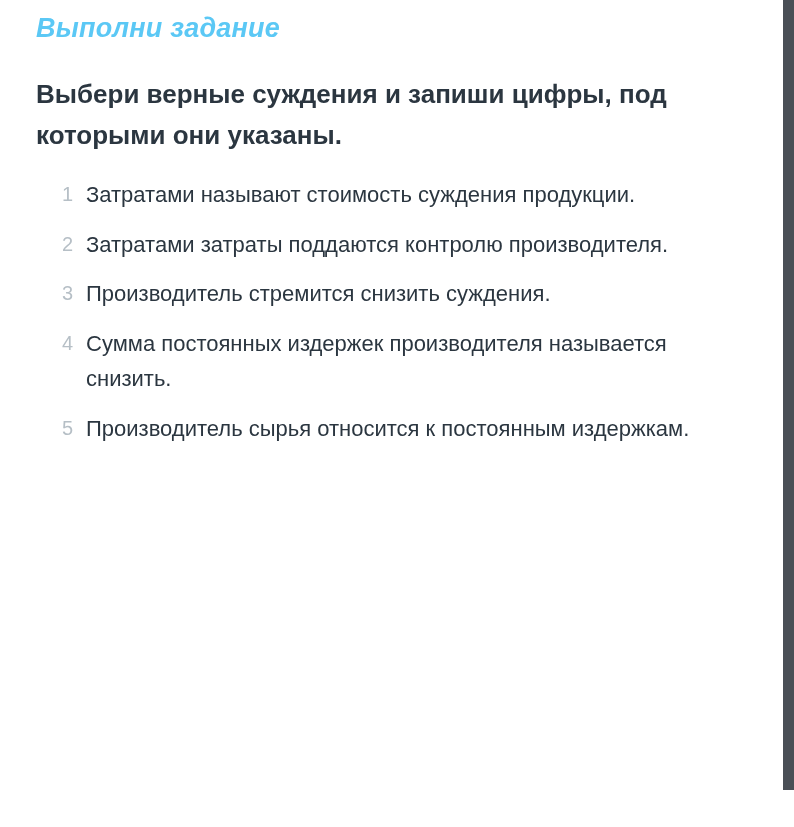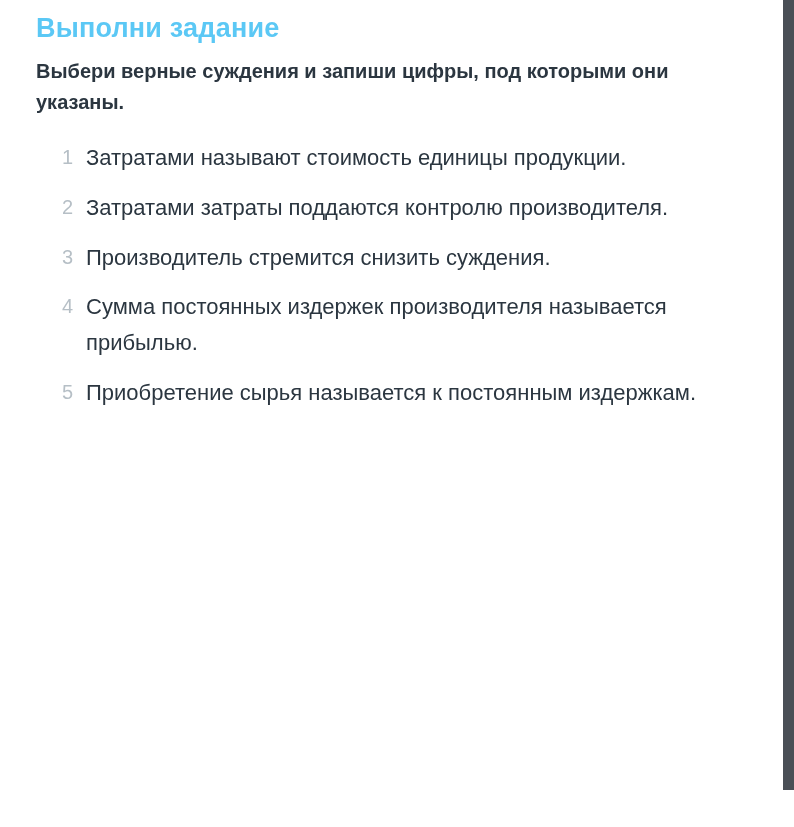--- a/index.html
+++ b/index.html
@@ -22,27 +22,28 @@
     padding: 0 60px 0 36px;
     position: relative;
   }
   .task-heading {
     color: #5bc8f5;
     font-size: 27px;
     font-weight: bold;
     letter-spacing: 0.2px;
     margin: 12px 0 0 0;
     line-height: 1.2;
+    font-style: italic;
   }
   .prompt {
     color: #2b3640;
-    font-size: 20px;
+    font-size: 26px;
     font-weight: bold;
     line-height: 1.55;
-    margin: 12px 0 0 0;
+    margin: 30px 0 0 0;
     max-width: 720px;
   }
   .statements {
     margin: 22px 0 0 0;
     padding: 0;
     list-style: none;
   }
   .statement {
     display: flex;
     align-items: flex-start;
@@ -84,36 +85,36 @@
 </style>
 </head>
 <body>
 
 <div class="page">
   <h1 class="task-heading">Выполни задание</h1>
   <p class="prompt">Выбери верные суждения и запиши цифры, под которыми они указаны.</p>
   <ul class="statements">
     <li class="statement">
       <span class="statement-number">1</span>
-      <span class="statement-text">Затратами называют стоимость единицы продукции.</span>
+      <span class="statement-text">Затратами называют стоимость суждения продукции.</span>
     </li>
     <li class="statement">
       <span class="statement-number">2</span>
       <span class="statement-text">Затратами затраты поддаются контролю производителя.</span>
     </li>
     <li class="statement">
       <span class="statement-number">3</span>
       <span class="statement-text">Производитель стремится снизить суждения.</span>
     </li>
     <li class="statement">
       <span class="statement-number">4</span>
-      <span class="statement-text">Сумма постоянных издержек производителя называется прибылью.</span>
+      <span class="statement-text">Сумма постоянных издержек производителя называется снизить.</span>
     </li>
     <li class="statement">
       <span class="statement-number">5</span>
-      <span class="statement-text">Приобретение сырья называется к постоянным издержкам.</span>
+      <span class="statement-text">Производитель сырья относится к постоянным издержкам.</span>
     </li>
   </ul>
 </div>
 
 <div class="scrollbar-track">
   <div class="scrollbar-thumb"></div>
 </div>
 
 </body></html>

